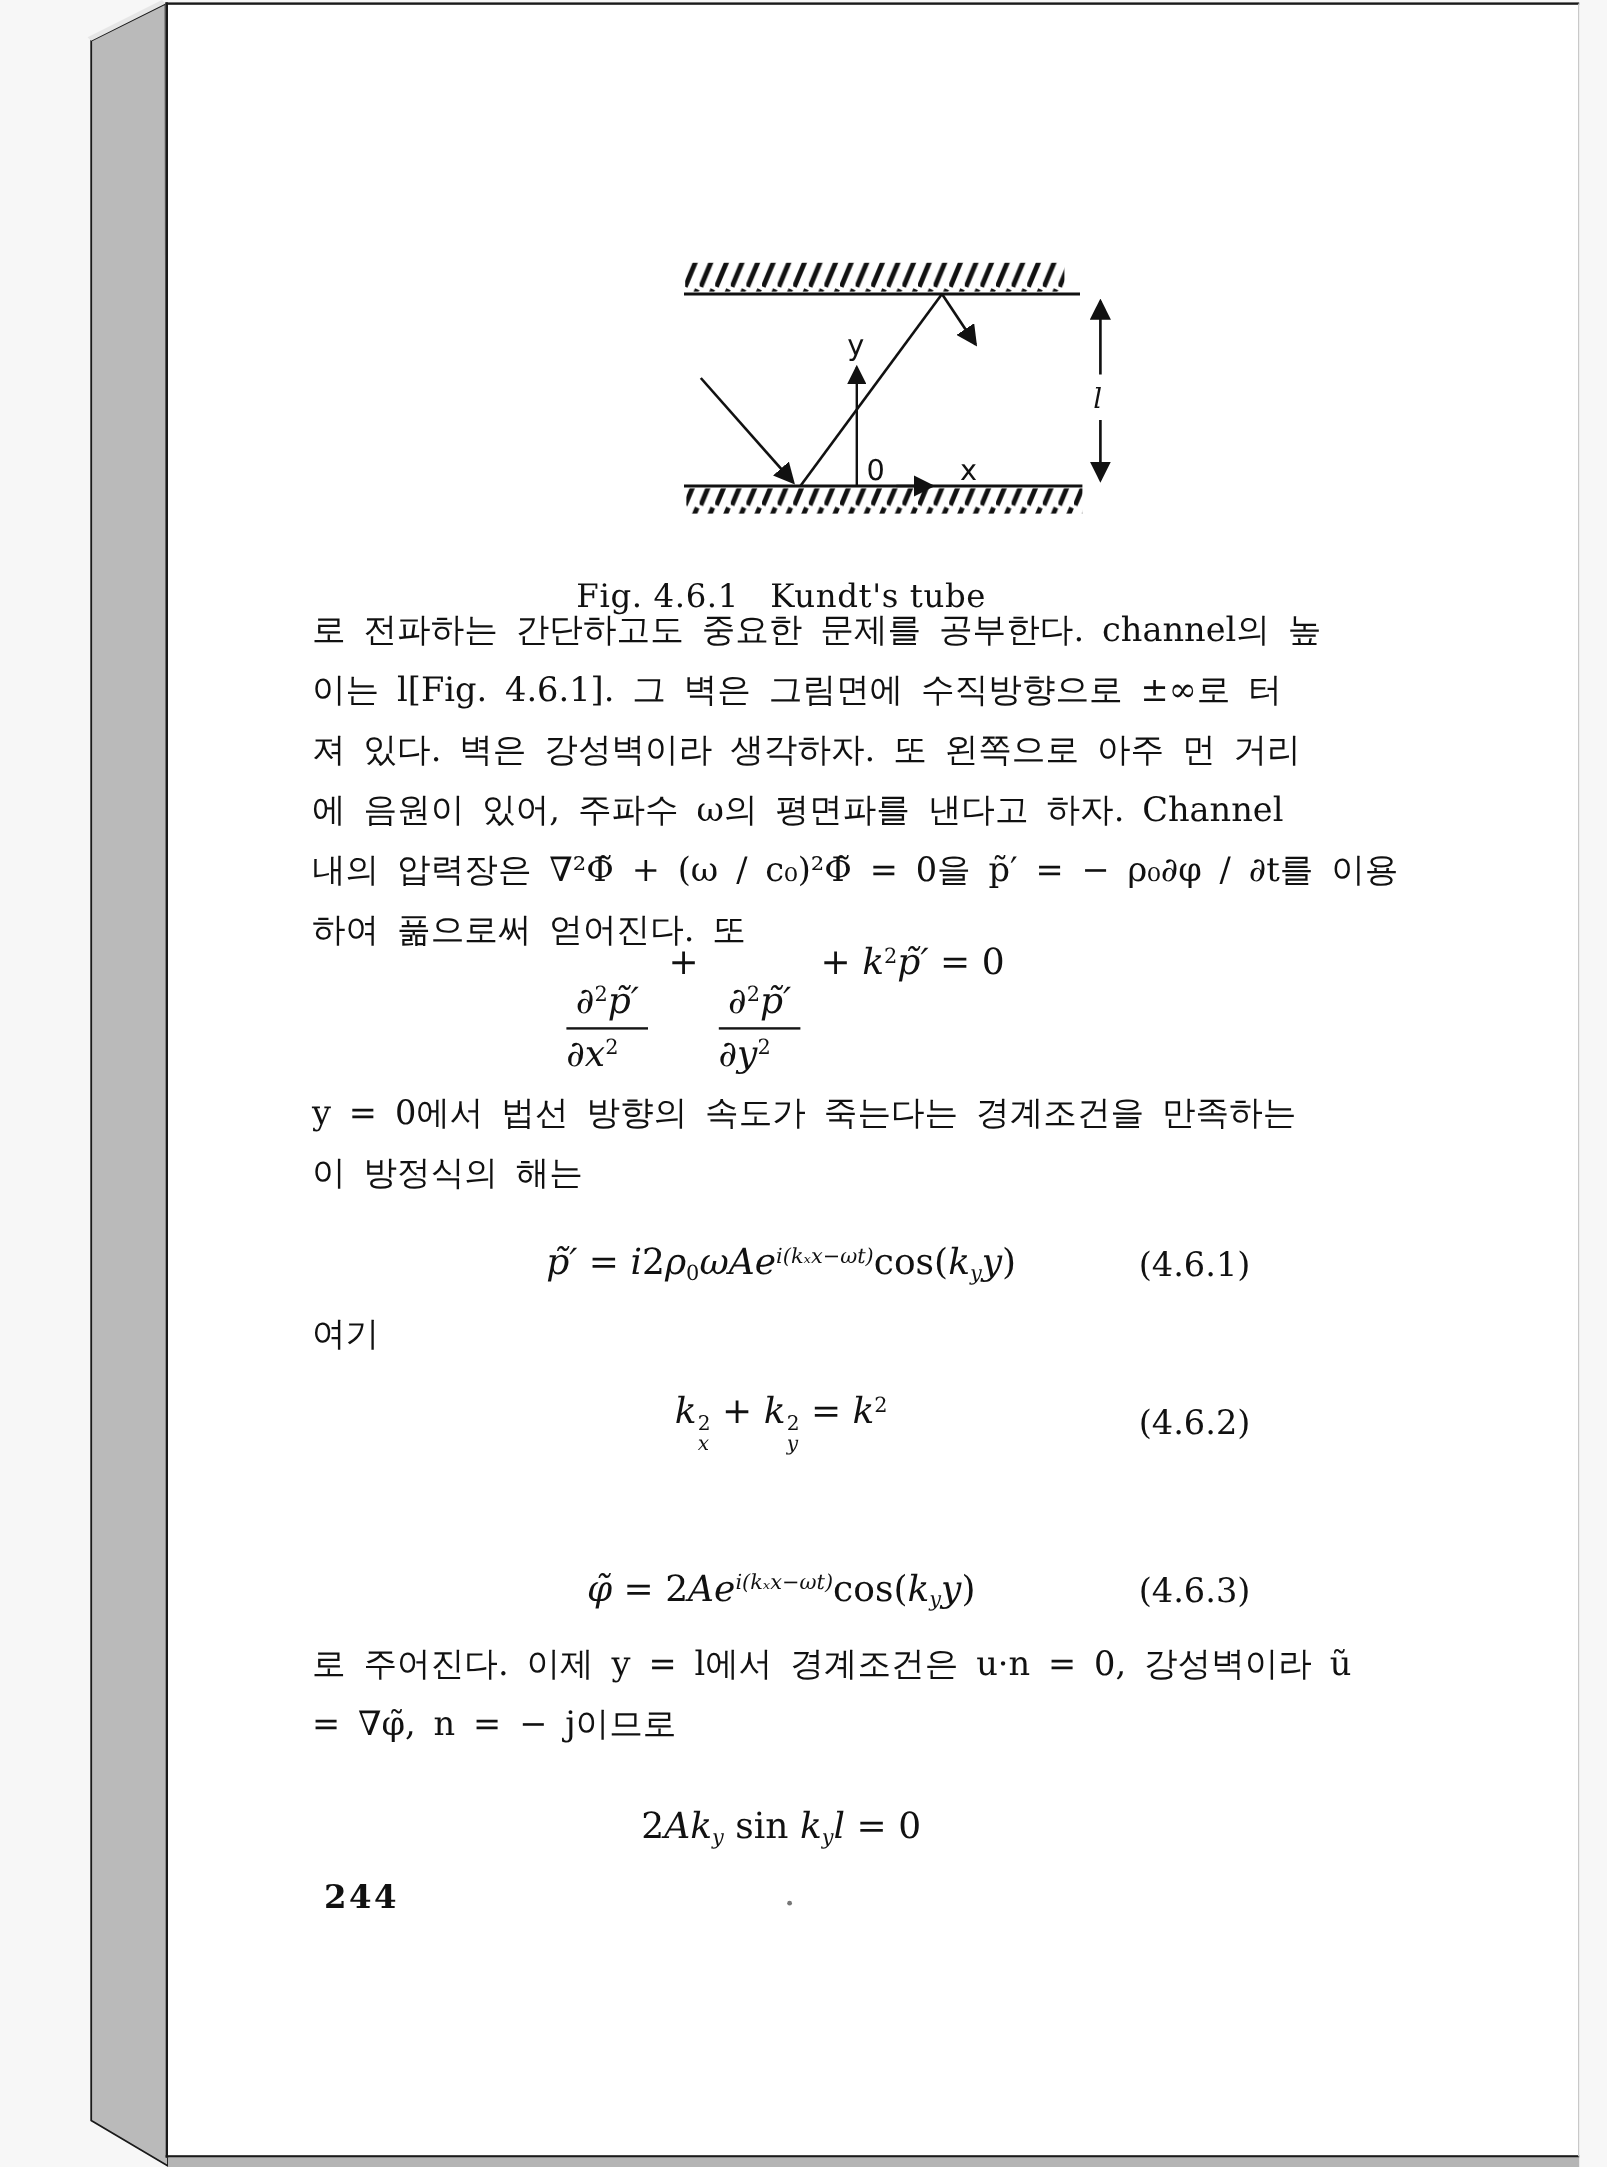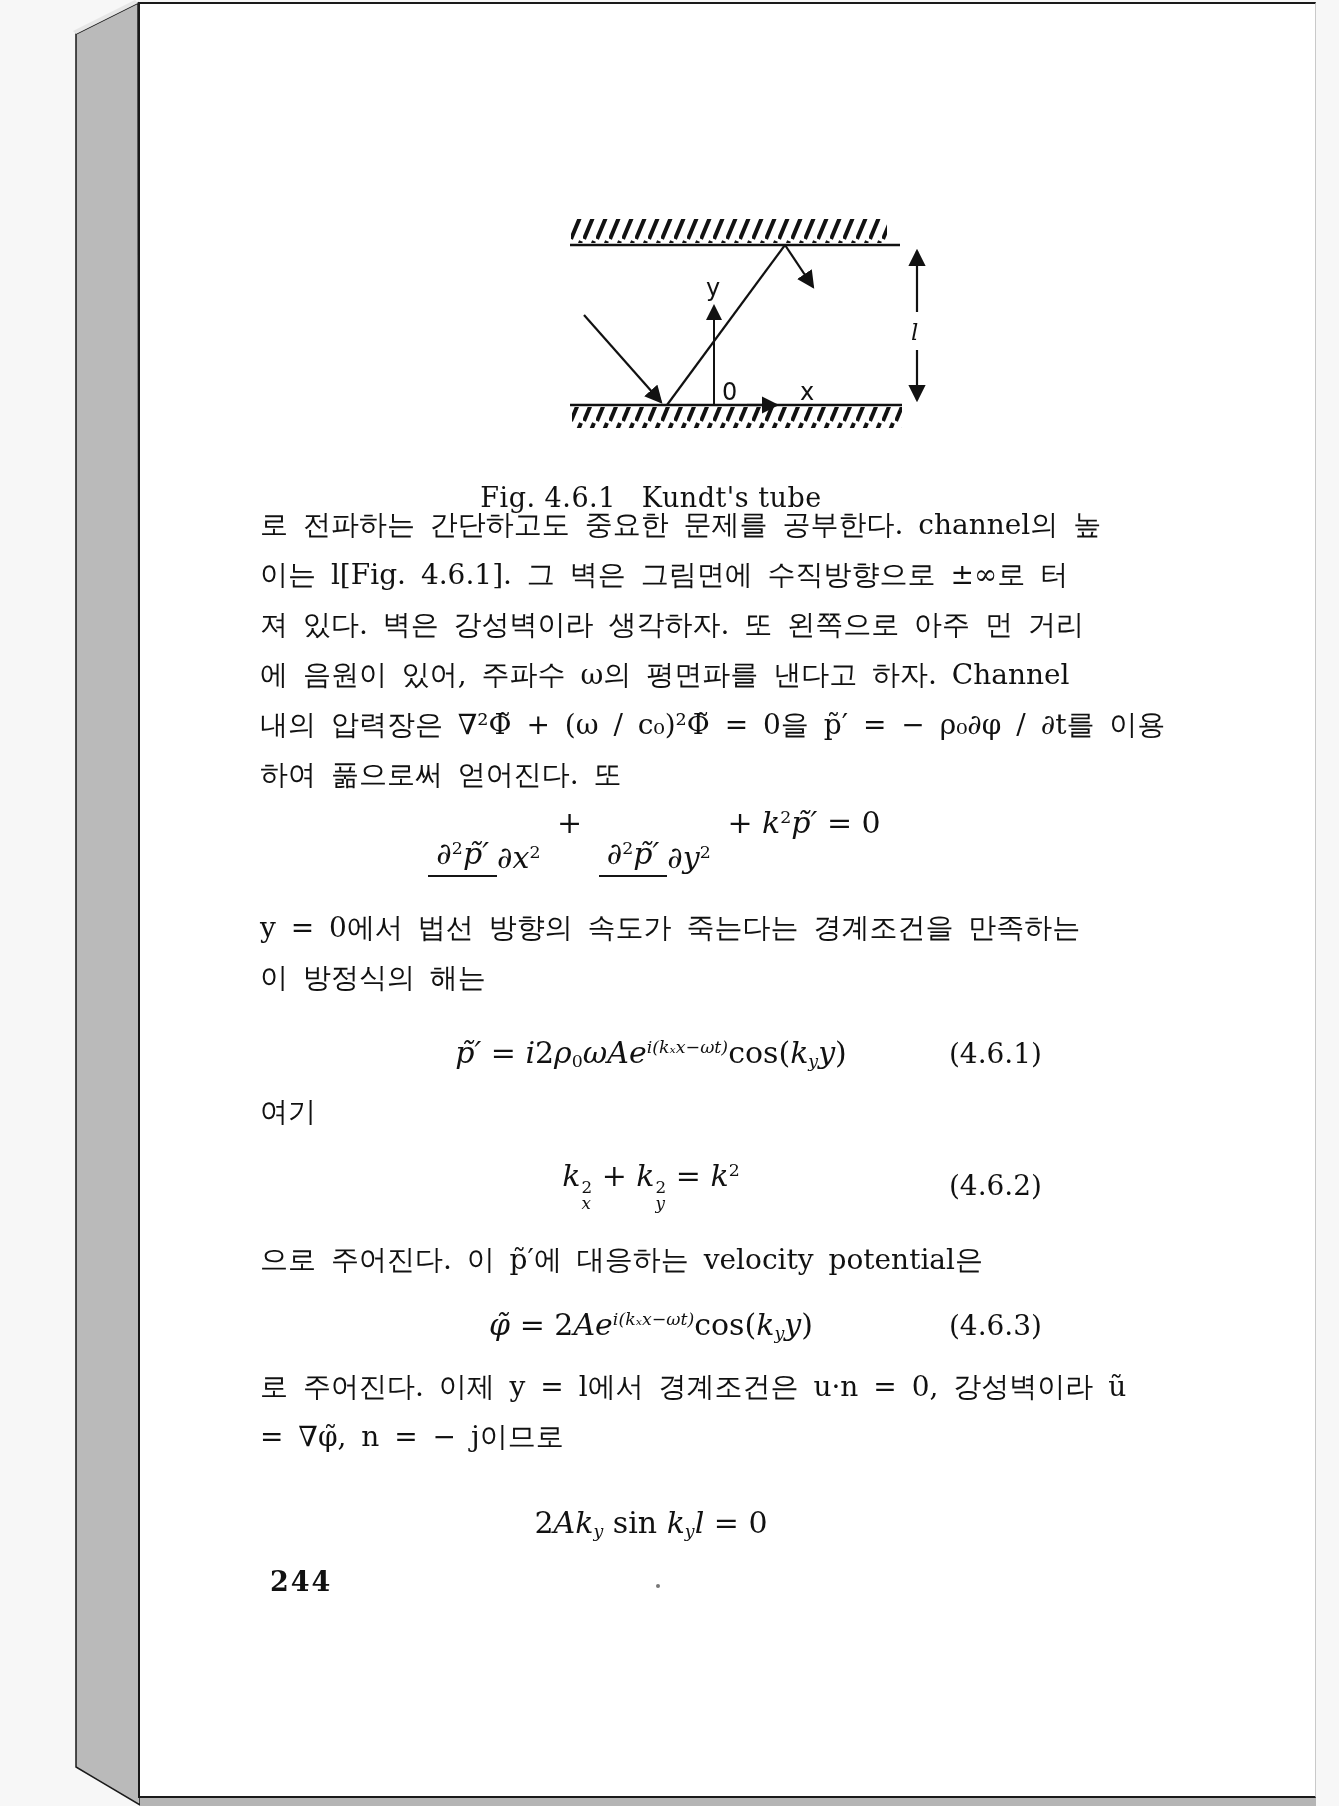--- a/index.html
+++ b/index.html
@@ -15,21 +15,21 @@
                font-size:27px;letter-spacing:.5px;margin-top:45px;}
   .fig-caption .cap-num{margin-right:26px;}
   .para{position:absolute;left:120px;width:784px;font-size:28px;line-height:50px;
         word-spacing:6px;white-space:nowrap;}
   .eqrow{position:absolute;left:120px;width:782px;display:flex;justify-content:center;
          align-items:center;font-size:30px;}
   .eqnum{position:absolute;right:0;font-size:28px;margin-left:44px;}
   .it{font-style:italic;}
   .math sup,.eqrow sup{font-size:.58em;vertical-align:.55em;letter-spacing:0;}
   .math sub,.eqrow sub{font-size:.58em;vertical-align:-.25em;}
-  .frac{display:inline-flex;flex-direction:row;align-items:center;vertical-align:-1.05em;
+  .frac{display:inline-flex;flex-direction:column;vertical-align:-1.05em;
         margin:12px 7px;line-height:1.2;}
   .frac .num{border-bottom:2.5px solid #151515;padding:0 8px 3px;}
   .frac .den{padding-top:3px;}
   .ss{display:inline-flex;flex-direction:column;align-items:flex-start;font-size:.56em;
       line-height:.95;vertical-align:-.4em;margin-left:1px;}
   .page-number{position:absolute;left:130px;top:1562px;font-size:27px;font-weight:bold;letter-spacing:2px;}
   .speck{position:absolute;left:516px;top:1580px;width:4px;height:4px;background:#777;border-radius:50%;}
   .fig-sans{font-family:"DejaVu Sans","Liberation Sans",sans-serif;}
 </style>
 </head>
@@ -117,23 +117,20 @@
       <span class="math"><span class="it">k</span><span class="ss">
             <span>2</span>
             <span class="it">x</span>
           </span><span> + </span><span class="it">k</span><span class="ss">
             <span>2</span>
             <span class="it">y</span>
           </span><span> = </span><span class="it">k</span><sup>2</sup></span>
       <span class="eqnum">(4.6.2)</span>
     </div>
 
-    <div class="para" style="top:1231px;">
-      <div>으로 주어진다.  이 p̃′에 대응하는 velocity potential은</div>
-    </div>
 
     <div class="eqrow math" style="top:1292px;height:58px;">
       <span class="math"><span class="it">φ̃</span><span> = 2</span><span class="it">A</span><span class="it">e</span><sup class="it">i(kₓx−ωt)</sup><span>cos</span><span>(</span><span class="it">k</span><sub class="it">y</sub><span class="it">y</span><span>)</span></span>
       <span class="eqnum">(4.6.3)</span>
     </div>
 
     <div class="para" style="top:1358px;">
       <div>로 주어진다.  이제 y = l에서 경계조건은 u·n = 0,  강성벽이라 ũ</div>
       <div>= ∇φ̃,  n = − j이므로</div>
     </div>

